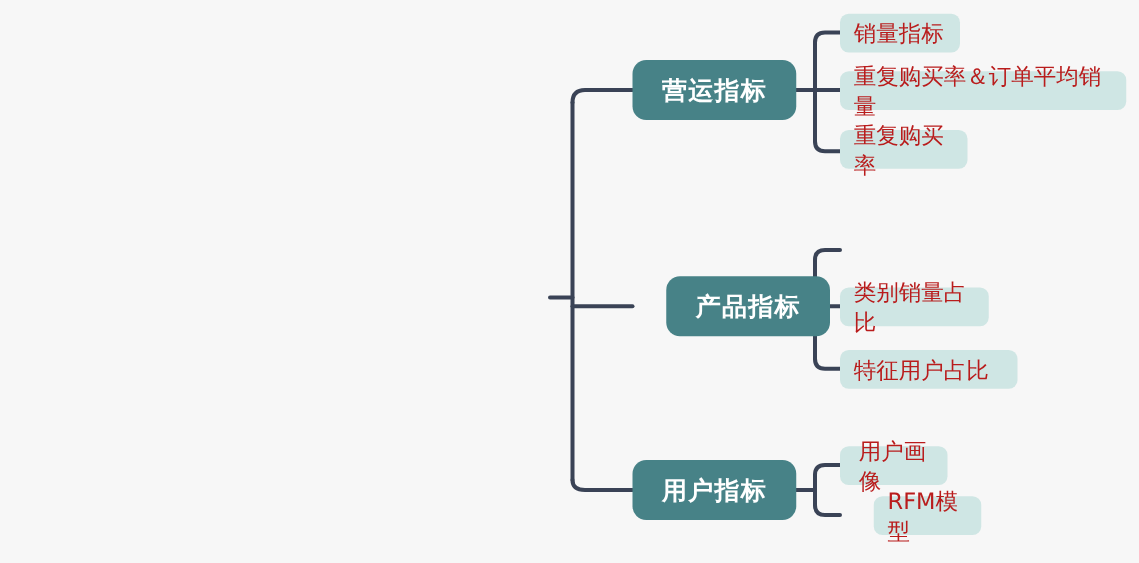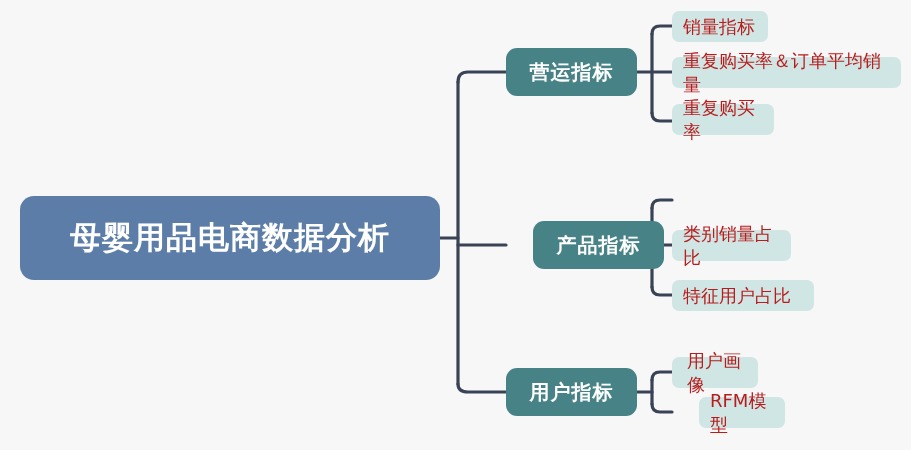--- a/index.html
+++ b/index.html
@@ -60,23 +60,20 @@
       <path d="M652,245 H672"></path>
       <path d="M652,287 Q652,295 660,295 H672"></path>
 
       <path d="M637,392 H652"></path>
       <path d="M652,380 V404"></path>
       <path d="M652,380 Q652,372 660,372 H672"></path>
       <path d="M652,404 Q652,412 660,412 H672"></path>
     </g>
   </svg>
 
-  <div class="node root">
-    <span>母婴用品电商数据分析</span>
-  </div>
 
   <div class="node branch" style="top:48px;">
     <span>营运指标</span>
   </div>
   <div class="node leaf" style="top:11px;width:96px;">
     <span>销量指标</span>
   </div>
   <div class="node leaf" style="top:57px;width:229px;">
     <span>重复购买率＆订单平均销量</span>
   </div>

